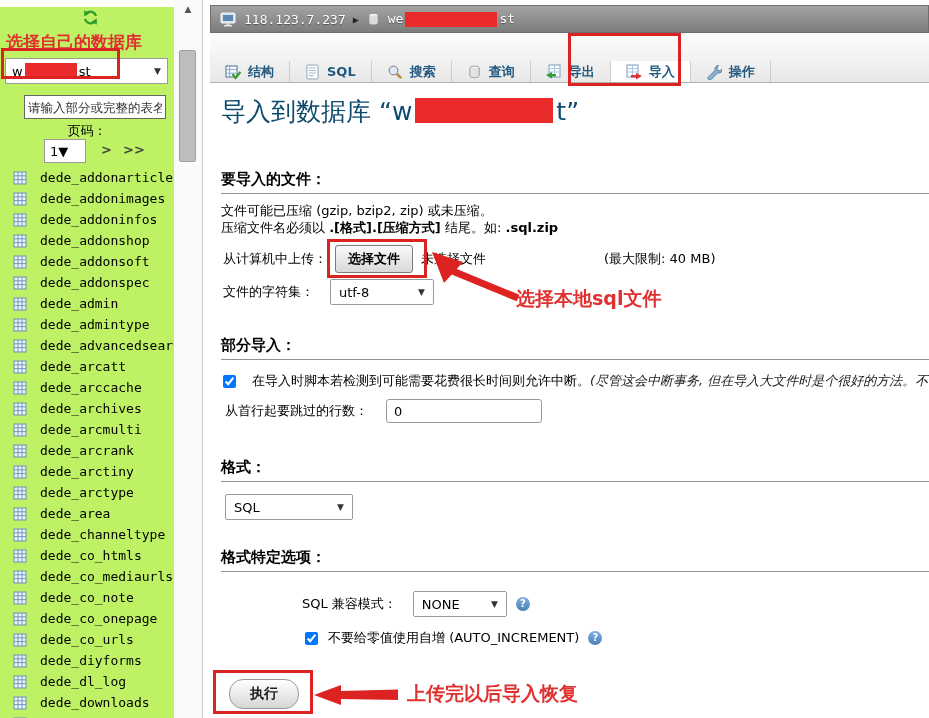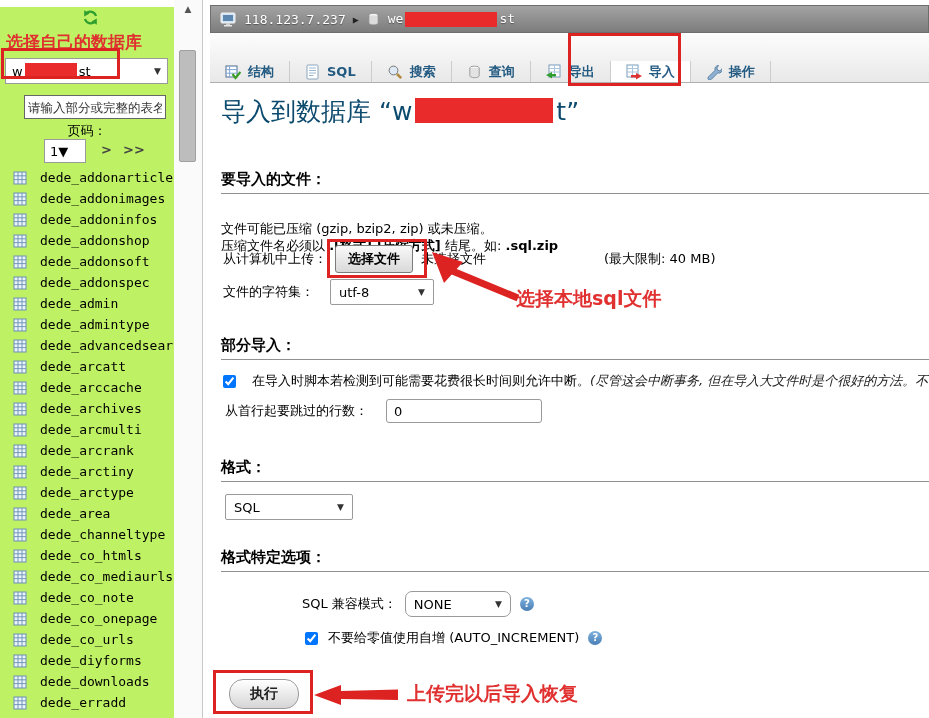--- a/index.html
+++ b/index.html
@@ -48,42 +48,42 @@
   .tabbar { position:absolute; left:7px; right:0; top:33px; height:50px;
     background:linear-gradient(#fdfdfd,#e8e8e8); border-bottom:1px solid #b0b0b0; display:flex; }
   .tab { display:flex; align-items:center; gap:7px; padding:4px 15px; border-right:1px solid #ccc;
     color:#235a81; font-weight:bold; font-size:13px; cursor:pointer; white-space:nowrap;margin-top:28px; }
   .tab.active { background:#fff; }
   
   .page-title { position:absolute; left:18px; top:95px; font-size:25px; color:#0c4a6e; white-space:nowrap; }
   .sec-head { position:absolute; left:18px; right:0; height:24px; font-size:15px; font-weight:bold;
     border-bottom:1px solid #909090; white-space:nowrap; }
   .sec1 { top:170px; } .sec2 { top:336px; } .sec3 { top:458px; } .sec4 { top:548px; }
-  .hint { position:absolute; left:18px; top:220px; line-height:17px; white-space:nowrap; }
+  .hint { position:absolute; left:18px; top:202px; line-height:17px; white-space:nowrap; }
   .row { position:absolute; display:flex; align-items:center; white-space:nowrap; }
   .upload-row { left:20px; top:245px; }
   .file-btn { font-weight:bold; font-size:13px; padding:4px 12px; margin-left:8px;
     background:linear-gradient(#f9f9f9,#d9d9d9); border:1px solid #7b7b7b; border-radius:3px; cursor:pointer;
     font-family:"DejaVu Sans",sans-serif; }
   .no-file { margin-left:8px; }
   .max-limit { margin-left:118px; }
   .charset-row { left:20px; top:279px; }
   .fake-select { background:#fff; border:1px solid #9a9a9a; border-radius:2px; height:26px;
     display:flex; align-items:center; padding:0 8px; cursor:pointer; }
   .charset-row .fake-select { width:104px; margin-left:16px; }
   .interrupt-row { left:20px; top:372px; right:0; overflow:hidden; }
   .interrupt-row input { margin-right:16px; }
   .note { font-style:italic; color:#222; }
   .skip-row { left:22px; top:399px; }
   .skip-input { width:156px; height:24px; border:1px solid #999; border-radius:3px; padding:2px 7px;
     margin-left:18px; font-size:13px; font-family:"DejaVu Sans",sans-serif; }
   .format-row { left:22px; top:494px; }
   .format-row .fake-select { width:128px; }
   .compat-row { left:99px; top:591px; }
-  .compat-row .fake-select { width:106px; margin-left:8px;border-radius:7px; }
+  .compat-row .fake-select { width:94px; margin-left:16px; }
   .autoinc-row { left:102px; top:629px; }
   .autoinc-row input { margin-right:10px; }
   .help-ico { display:inline-block; width:14px; height:14px; margin-left:9px; border-radius:50%;
     background:linear-gradient(#7fb2e0,#4a7fb5); color:#fff; font-size:10px; font-weight:bold;
     text-align:center; line-height:14px; cursor:pointer; }
   .help-ico::after { content:"?"; }
   .go-btn { position:absolute; left:26px; top:679px; padding:5px 20px; font-size:14px; font-weight:bold;
     color:#222; background:linear-gradient(#ffffff,#d5d5d5); border:1px solid #9a9a9a; border-radius:14px;
     box-shadow:inset 0 1px 0 #fff; cursor:pointer; font-family:"DejaVu Sans",sans-serif; }
   
@@ -316,20 +316,27 @@
       </div>
 
       <div class="table-row">
         <svg width="14" height="14" viewBox="0 0 14 14">
           <rect x="1" y="1" width="12" height="12" fill="#eaf2fa" stroke="#6a8fb4"></rect>
           <path d="M1 4.8h12M1 8.6h12M5 1v12M9 1v12" stroke="#6a8fb4" stroke-width="0.9" fill="none"></path>
         </svg>
         <span class="tname">dede_diyforms</span>
       </div>
 
+      <div class="table-row">
+        <svg width="14" height="14" viewBox="0 0 14 14">
+          <rect x="1" y="1" width="12" height="12" fill="#eaf2fa" stroke="#6a8fb4"></rect>
+          <path d="M1 4.8h12M1 8.6h12M5 1v12M9 1v12" stroke="#6a8fb4" stroke-width="0.9" fill="none"></path>
+        </svg>
+        <span class="tname">dede_dl_log</span>
+      </div>
 
       <div class="table-row">
         <svg width="14" height="14" viewBox="0 0 14 14">
           <rect x="1" y="1" width="12" height="12" fill="#eaf2fa" stroke="#6a8fb4"></rect>
           <path d="M1 4.8h12M1 8.6h12M5 1v12M9 1v12" stroke="#6a8fb4" stroke-width="0.9" fill="none"></path>
         </svg>
         <span class="tname">dede_downloads</span>
       </div>
 
       <div class="table-row">

